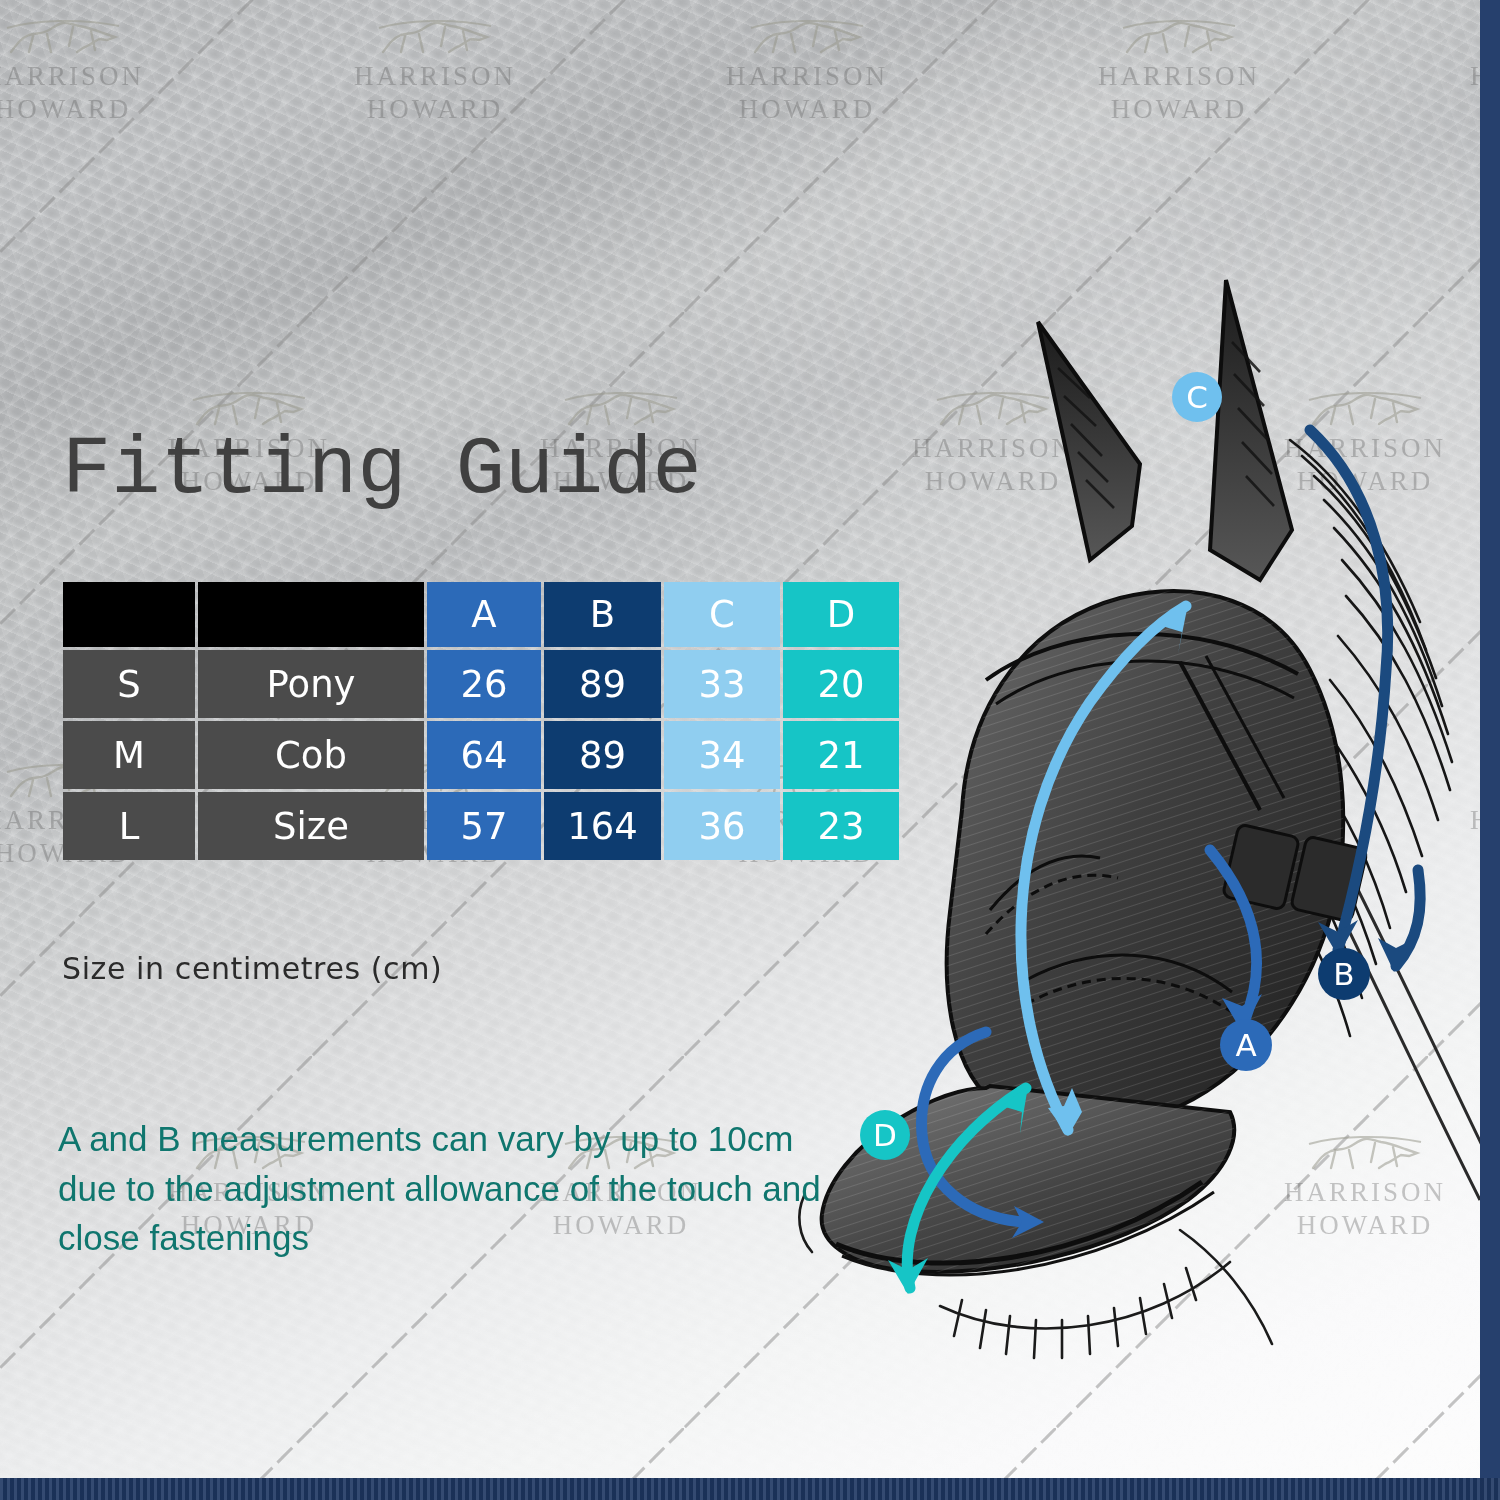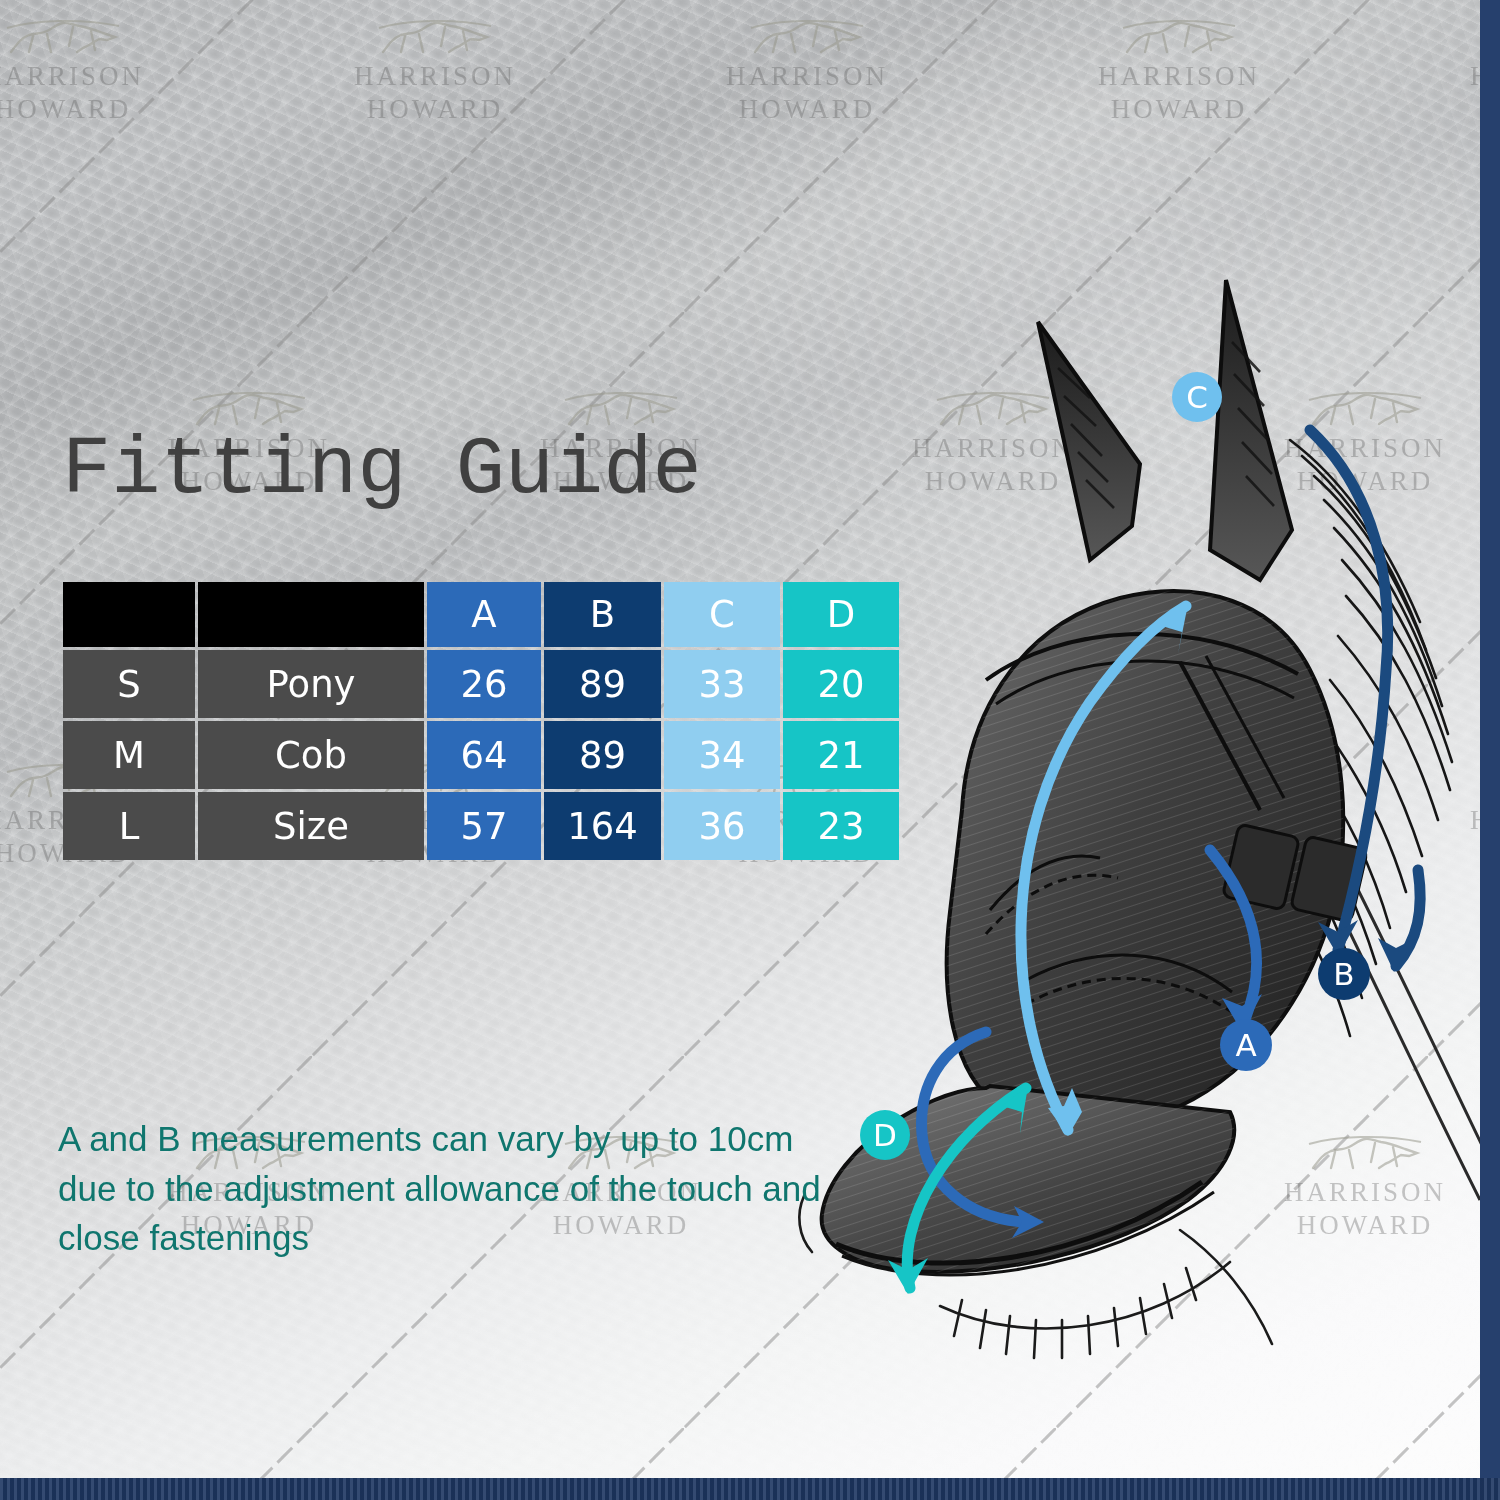--- a/index.html
+++ b/index.html
@@ -584,20 +584,21 @@
         <td class="cell-gray">L</td>
         <td class="cell-gray">Size</td>
         <td class="col-a">57</td>
         <td class="col-b">164</td>
         <td class="col-c">36</td>
         <td class="col-d">23</td>
       </tr>
     </tbody>
   </table>
 
+  <div class="caption">Size in centimetres (cm)</div>
   <div class="note">A and B measurements can vary by up to 10cm due to the adjustment allowance of the touch and close fastenings</div>
 
   <div class="marker m-a">A</div>
   <div class="marker m-b">B</div>
   <div class="marker m-c">C</div>
   <div class="marker m-d">D</div>
 
   <div class="frame-right"></div>
   <div class="frame-bottom"></div>
   <div class="frame-bottom-shade"></div>

